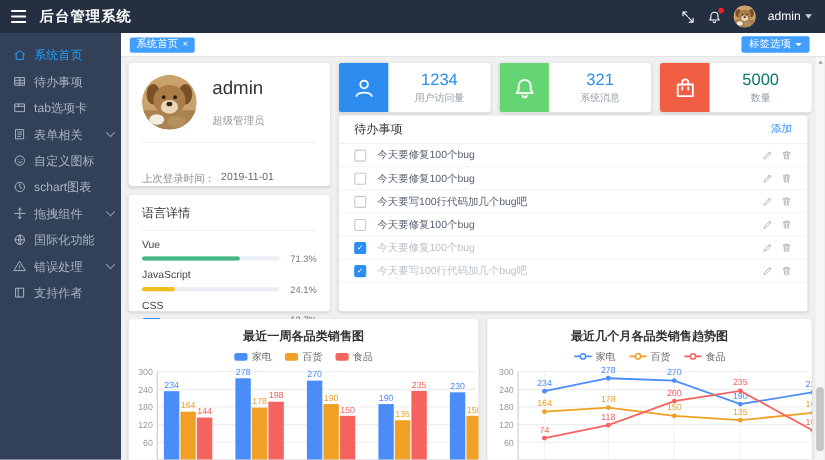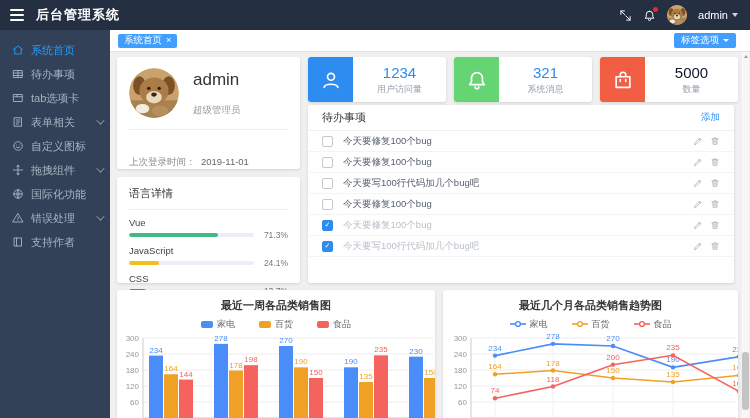--- a/index.html
+++ b/index.html
@@ -67,21 +67,21 @@
   .cb.checked{background:#2d8cf0;border-color:#2d8cf0;color:#fff;font-size:7px;font-family:"DejaVu Sans",sans-serif}
   .todo-text{color:#57606f}
   .todo-text.done{color:#b9bfc9}
   .todo-actions{margin-left:auto;display:flex;gap:7px;color:#aaa}
   .todo-actions span{display:flex;cursor:pointer}
   
   .chart-card{top:260px;height:175px;padding-top:8px}
   .chart1{left:7px;width:318px}
   .chart2{left:333px;width:295px}
   .chart-title{text-align:center;font-size:11px;font-weight:bold;color:#333}
-  .legend{display:flex;justify-content:center;align-items:center;gap:24px;margin-top:6px;height:10px}
+  .legend{display:flex;justify-content:center;align-items:center;gap:12px;margin-top:6px;height:10px}
   .legend-item{display:flex;align-items:center;gap:4px;font-size:9px;color:#666;cursor:pointer}
   .lg-rect{width:12px;height:7px;border-radius:2px}
   .chart-svg-wrap{margin-top:3px}
   
   .sb-track{position:absolute;right:1px;top:22px;width:7px;height:366px;background:#f7f7f7;z-index:6}
   .sb-up{height:9px;display:flex;align-items:center;justify-content:center}
   .sb-up i{width:0;height:0;border-left:2.5px solid transparent;border-right:2.5px solid transparent;border-bottom:3.5px solid #9a9a9a}
   .sb-thumb{position:absolute;left:0;top:300px;width:7px;height:58px;background:#c4c4c4;border-radius:3px;cursor:pointer}
 </style>
 </head>
@@ -173,20 +173,28 @@
     <span>表单相关</span>
       <i class="sev"></i>
     </div>
     <div class="side-item">
       <span class="ic">
         <svg width="12" height="12" viewBox="0 0 24 24" fill="none" stroke="currentColor" stroke-width="1.8" stroke-linecap="round" stroke-linejoin="round">
           <path d="M12 12m-8.5 0a8.5 8.5 0 1 0 17 0a8.5 8.5 0 1 0-17 0M8.5 10h.01M15.5 10h.01M8.5 14a4.5 4.5 0 0 0 7 0"></path>
         </svg>
       </span>
     <span>自定义图标</span>
+    </div>
+    <div class="side-item">
+      <span class="ic">
+        <svg width="12" height="12" viewBox="0 0 24 24" fill="none" stroke="currentColor" stroke-width="1.8" stroke-linecap="round" stroke-linejoin="round">
+          <path d="M12 12m-8.5 0a8.5 8.5 0 1 0 17 0a8.5 8.5 0 1 0-17 0M12 6.5V12l3.5 2.5"></path>
+        </svg>
+      </span>
+    <span>schart图表</span>
     </div>
     <div class="side-item">
       <span class="ic">
         <svg width="12" height="12" viewBox="0 0 24 24" fill="none" stroke="currentColor" stroke-width="1.8" stroke-linecap="round" stroke-linejoin="round">
           <path d="M12 2.5v19M2.5 12h19M12 2.5l-2.5 3M12 2.5l2.5 3M12 21.5l-2.5-3M12 21.5l2.5-3"></path>
         </svg>
       </span>
     <span>拖拽组件</span>
       <i class="sev"></i>
     </div>
@@ -335,21 +343,21 @@
       <span class="stat-label">系统消息</span>
     </div>
       </div>
       <div class="card stat-card" style="left: 490px;">
         <div class="stat-icon" style="background:#f25e43">
           <svg width="22" height="22" viewBox="0 0 24 24" fill="none" stroke="currentColor" stroke-width="1.8" stroke-linecap="round" stroke-linejoin="round">
             <path d="M4.5 8.5h15V20h-15zM9 8.5V6.5a3 3 0 0 1 6 0v2M9 11.5v2M15 11.5v2"></path>
           </svg>
         </div>
     <div class="stat-body">
-      <span class="stat-num" style="color:#0f172a">5000</span>
+      <span class="stat-num" style="color:#0f766e">5000</span>
       <span class="stat-label">数量</span>
     </div>
       </div>
     </div>
 
   <div class="card todo-card">
     <div class="todo-head">
       <span class="card-title">待办事项</span>
       <span class="todo-add">添加</span>
     </div>

